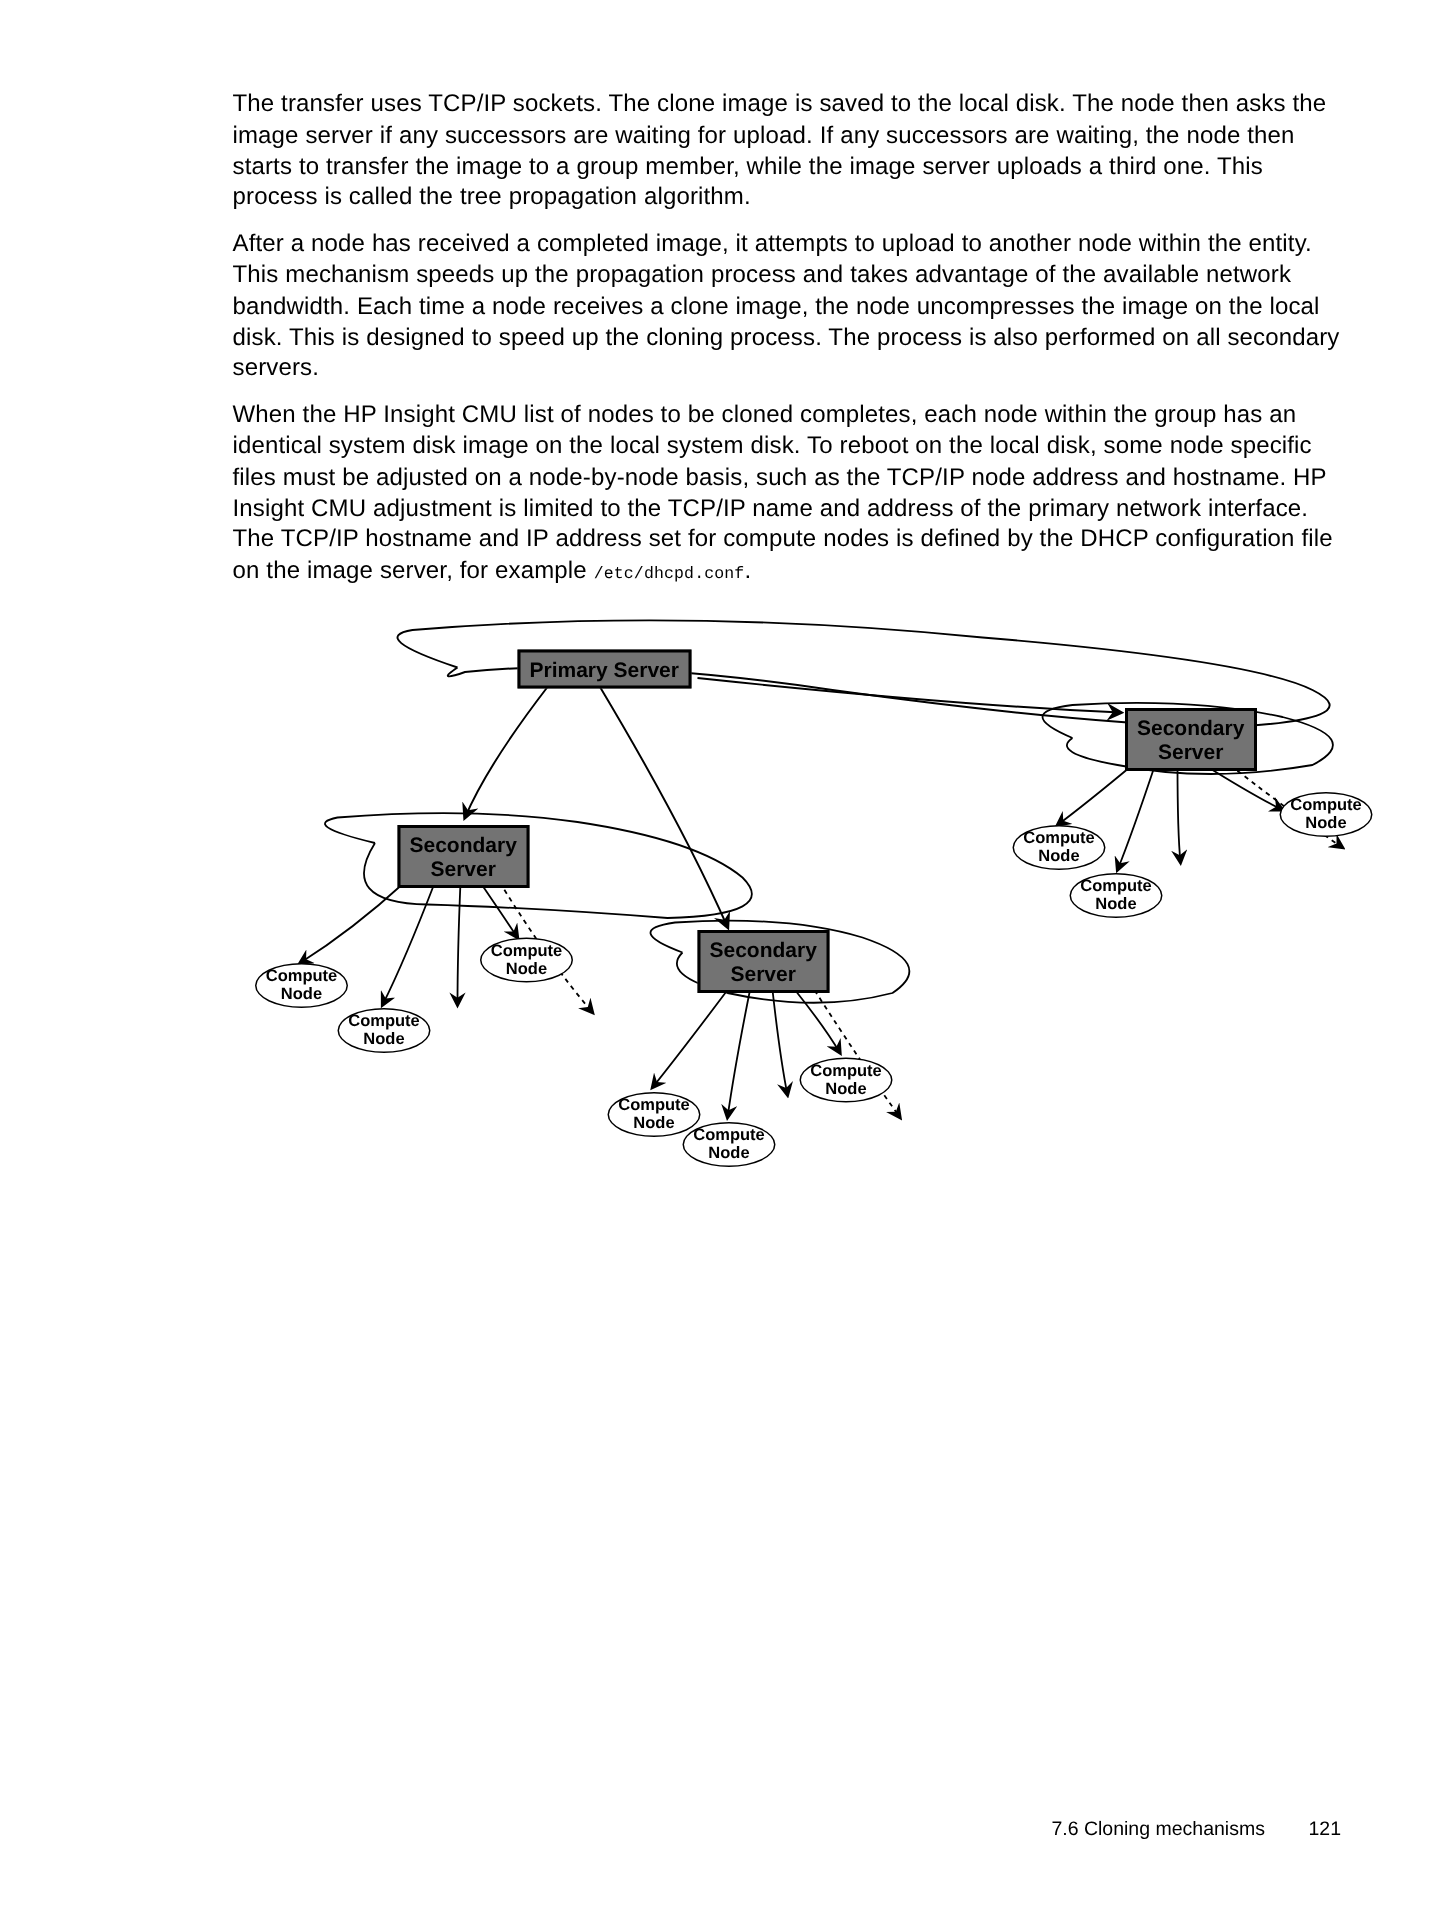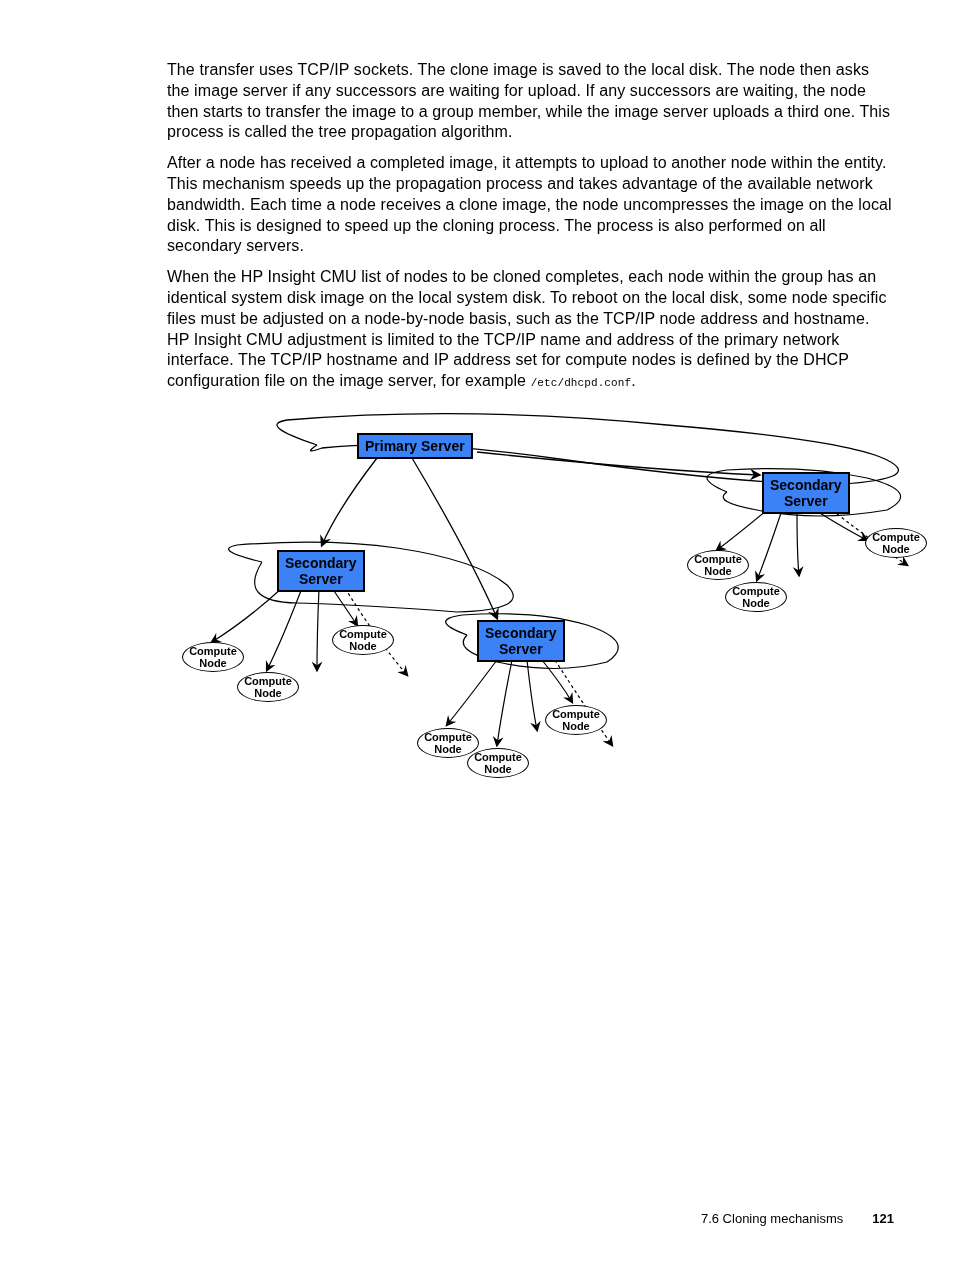--- a/index.html
+++ b/index.html
@@ -10,21 +10,20 @@
     body {
       width: 954px;
       height: 1271px;
       background: #ffffff;
       font-family: Arial, Helvetica, sans-serif;
       color: #000000;
       position: relative;
     }
     .content {
       padding: 60px 60px 0 155px;
-      margin-left: 12px;
     }
     .para {
       font-size: 16px;
       line-height: 1.3;
       margin-bottom: 10px;
       font-weight: 400;
       letter-spacing: 0.1px;
     }
     .mono {
       font-family: 'Courier New', Courier, monospace;
@@ -37,21 +36,21 @@
     }
     .diagram {
       position: relative;
       width: 760px;
       height: 400px;
       margin: 0 auto;
     }
     .box {
       position: absolute;
       border: 2px solid #000;
-      background: #3b82f6;
+      background: #737373;
       font-weight: bold;
       font-size: 14px;
       text-align: center;
       padding: 3px 6px;
       line-height: 1.15;
     }
     .oval {
       position: absolute;
       border: 1.5px solid #000;
       background: #fff;
@@ -77,21 +76,21 @@
       position: absolute;
       bottom: 45px;
       right: 60px;
       font-size: 13px;
     }
     .footer-section {
       margin-right: 29px;
       text-align: right;
     }
     .footer-page {
-      font-weight: 700;
+      font-weight: 400;
     }
   </style>
 </head>
 <body>
 
 <div class="content">
   <p class="para">The transfer uses TCP/IP sockets. The clone image is saved to the local disk. The node then asks the image server if any successors are waiting for upload. If any successors are waiting, the node then starts to transfer the image to a group member, while the image server uploads a third one. This process is called the tree propagation algorithm.</p>
   <p class="para">After a node has received a completed image, it attempts to upload to another node within the entity. This mechanism speeds up the propagation process and takes advantage of the available network bandwidth. Each time a node receives a clone image, the node uncompresses the image on the local disk. This is designed to speed up the cloning process. The process is also performed on all secondary servers.</p>
   <p class="para">
     <span>When the HP Insight CMU list of nodes to be cloned completes, each node within the group has an identical system disk image on the local system disk. To reboot on the local disk, some node specific files must be adjusted on a node-by-node basis, such as the TCP/IP node address and hostname. HP Insight CMU adjustment is limited to the TCP/IP name and address of the primary network interface. The TCP/IP hostname and IP address set for compute nodes is defined by the DHCP configuration file on the image server, for example </span><span class="mono">/etc/dhcpd.conf</span><span>.</span>

